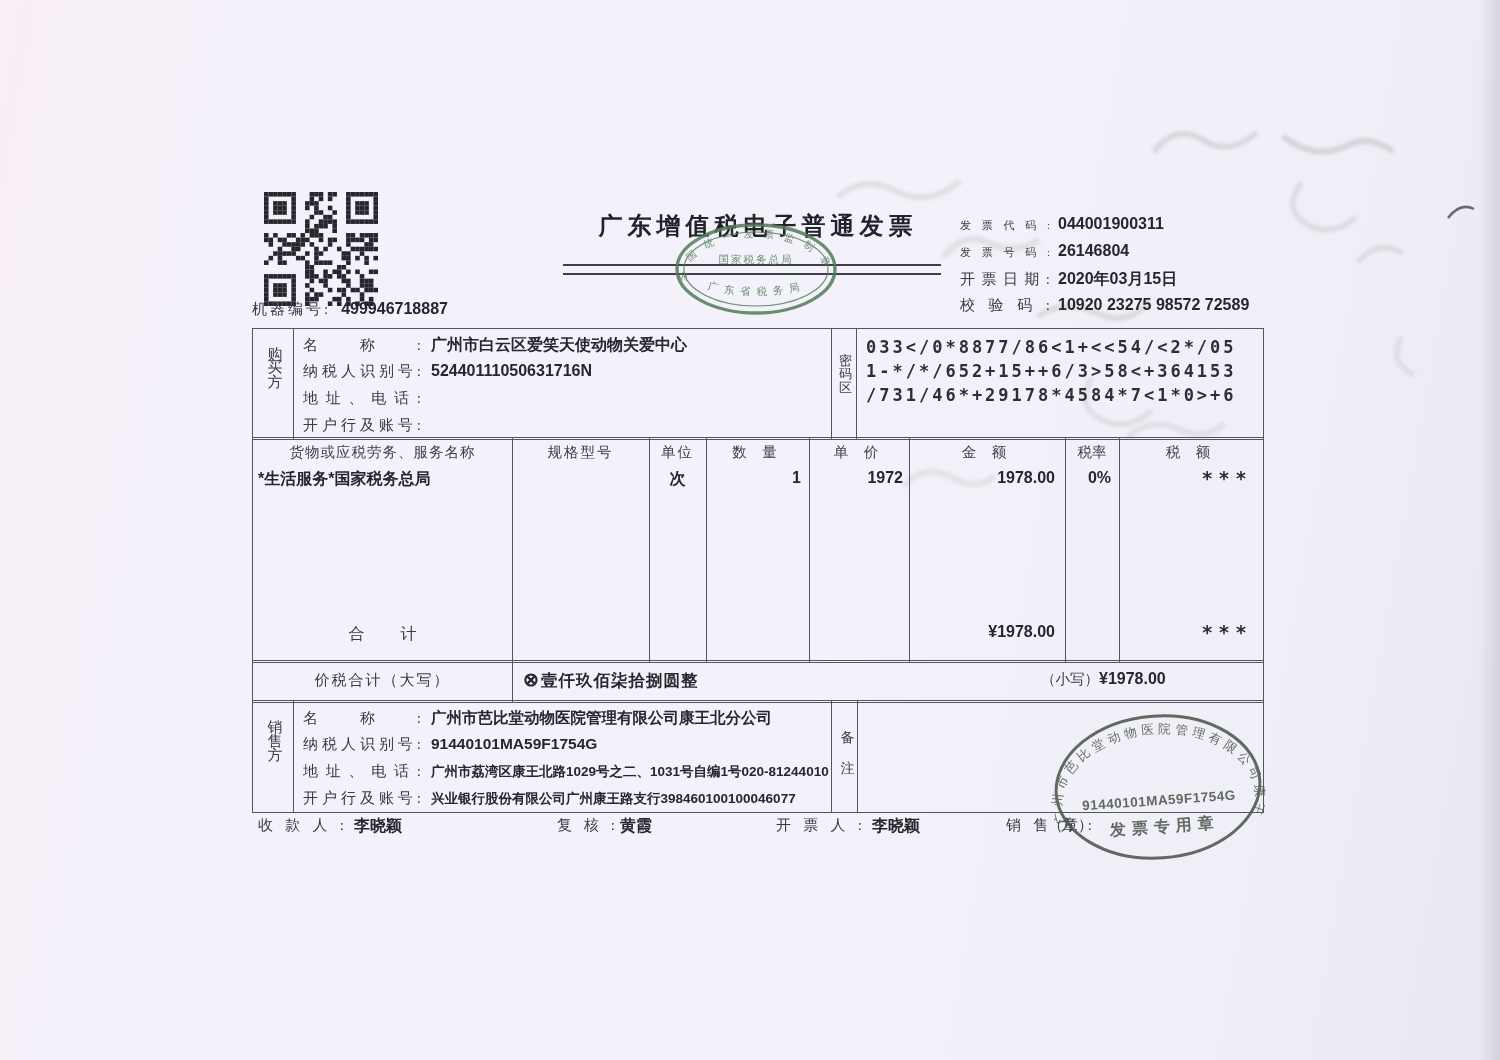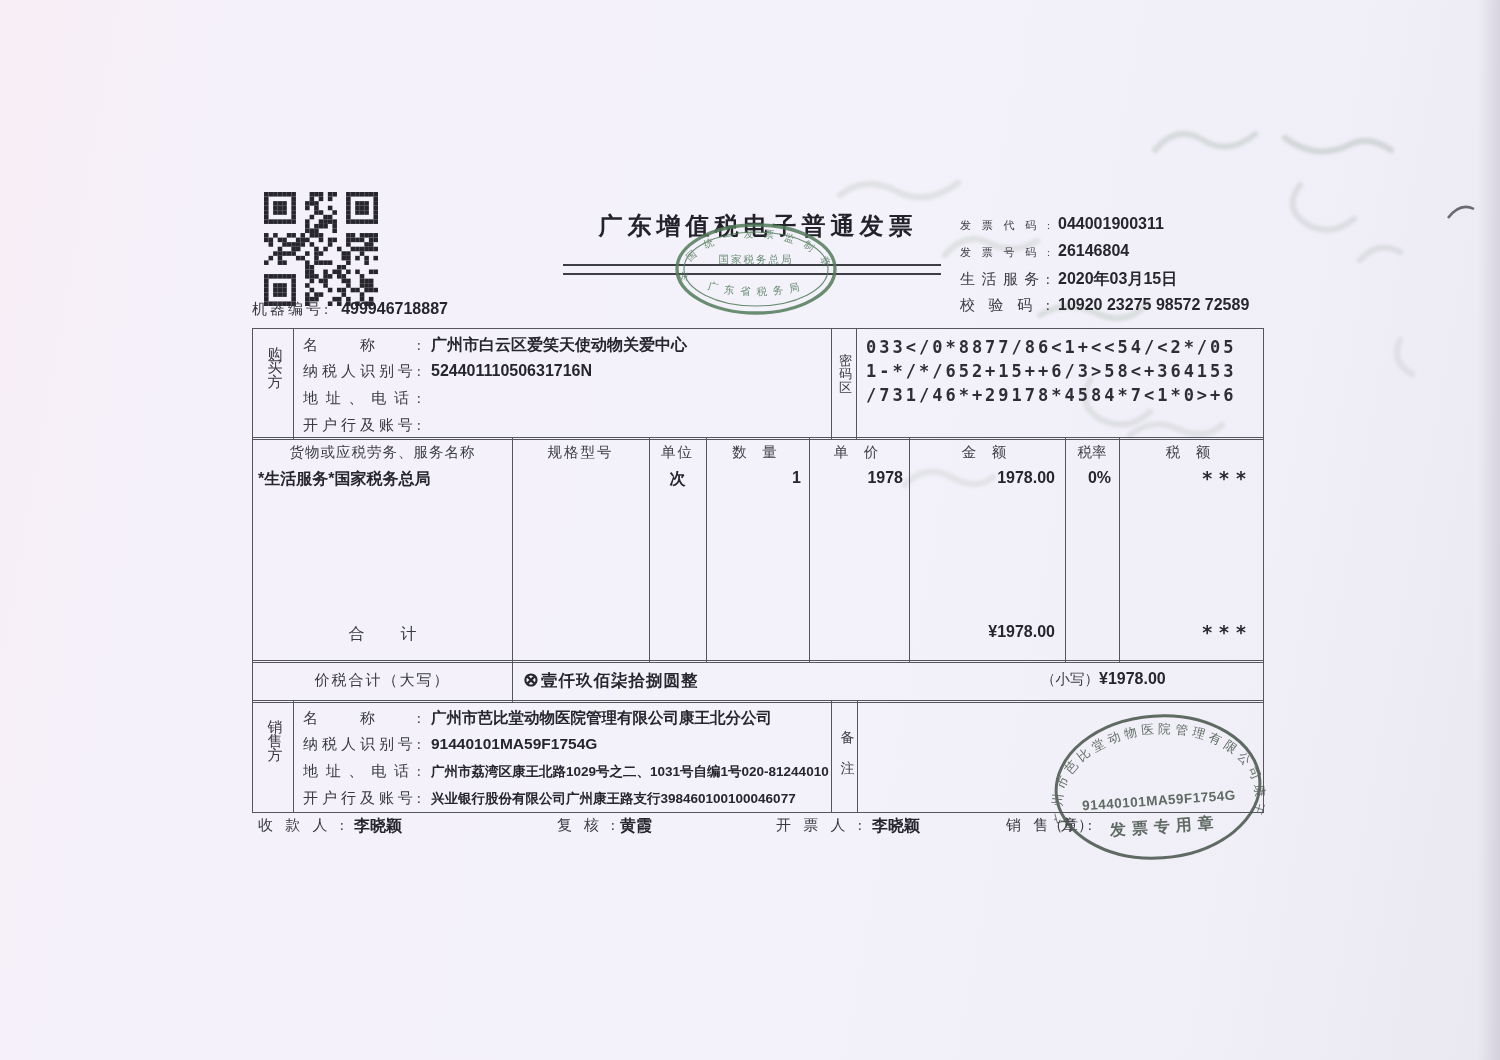--- a/index.html
+++ b/index.html
@@ -359,21 +359,21 @@
   <div class="abs" style="left:960px;top:215px;">
     <div class="frow" style="height:27px;">
       <span class="jl serif" style="width:90px;font-size:11px;">发票代码:</span>
       <span class="bv" style="font-size:16px;margin-left:8px;">044001900311</span>
     </div>
     <div class="frow" style="height:27px;">
       <span class="jl serif" style="width:90px;font-size:11px;">发票号码:</span>
       <span class="bv" style="font-size:16px;margin-left:8px;">26146804</span>
     </div>
     <div class="frow" style="height:27px;">
-      <span class="jl serif" style="width:90px;font-size:15px;">生活服务:</span>
+      <span class="jl serif" style="width:90px;font-size:15px;">开票日期:</span>
       <span class="bv" style="font-size:16px;margin-left:8px;">2020年03月15日</span>
     </div>
     <div class="frow" style="height:27px;">
       <span class="jl serif" style="width:90px;font-size:15px;">校验码:</span>
       <span class="bv" style="font-size:16px;margin-left:8px;">10920 23275 98572 72589</span>
     </div>
   </div>
 
   <div class="box" style="left:252px;top:328px;width:1010px;height:110px;">
     <div class="vline" style="left:40px;"></div>
@@ -420,21 +420,21 @@
     <div class="hcell" style="left:396px;top:5px;width:57px;">单位</div>
     <div class="hcell" style="left:453px;top:5px;width:103px;letter-spacing:6px;">数 量</div>
     <div class="hcell" style="left:556px;top:5px;width:100px;letter-spacing:6px;">单 价</div>
     <div class="hcell" style="left:656px;top:5px;width:156px;letter-spacing:6px;">金 额</div>
     <div class="hcell" style="left:812px;top:5px;width:54px;letter-spacing:0;">税率</div>
     <div class="hcell" style="left:866px;top:5px;width:144px;letter-spacing:6px;">税 额</div>
 
     <div class="abs bv" style="left:5px;top:31px;font-size:16px;">*生活服务*国家税务总局</div>
     <div class="abs bv" style="left:396px;top:31px;width:57px;text-align:center;font-size:16px;">次</div>
     <div class="abs bv" style="left:453px;top:31px;width:95px;text-align:right;font-size:16px;">1</div>
-    <div class="abs bv" style="left:556px;top:31px;width:94px;text-align:right;font-size:16px;">1978</div>
+    <div class="abs bv" style="left:556px;top:31px;width:94px;text-align:right;font-size:16px;">1972</div>
     <div class="abs bv" style="left:656px;top:31px;width:146px;text-align:right;font-size:16px;">1978.00</div>
     <div class="abs bv" style="left:812px;top:31px;width:46px;text-align:right;font-size:16px;">0%</div>
     <div class="abs stars" style="left:866px;top:29px;width:134px;text-align:right;">***</div>
 
     <div class="abs serif" style="left:0;top:186px;width:259px;text-align:center;font-size:16px;letter-spacing:36px;text-indent:36px;">合计</div>
     <div class="abs bv" style="left:656px;top:185px;width:146px;text-align:right;font-size:16px;">¥1978.00</div>
     <div class="abs stars" style="left:866px;top:183px;width:134px;text-align:right;">***</div>
   </div>
 
   <div class="box" style="left:252px;top:660px;width:1010px;height:41px;">

